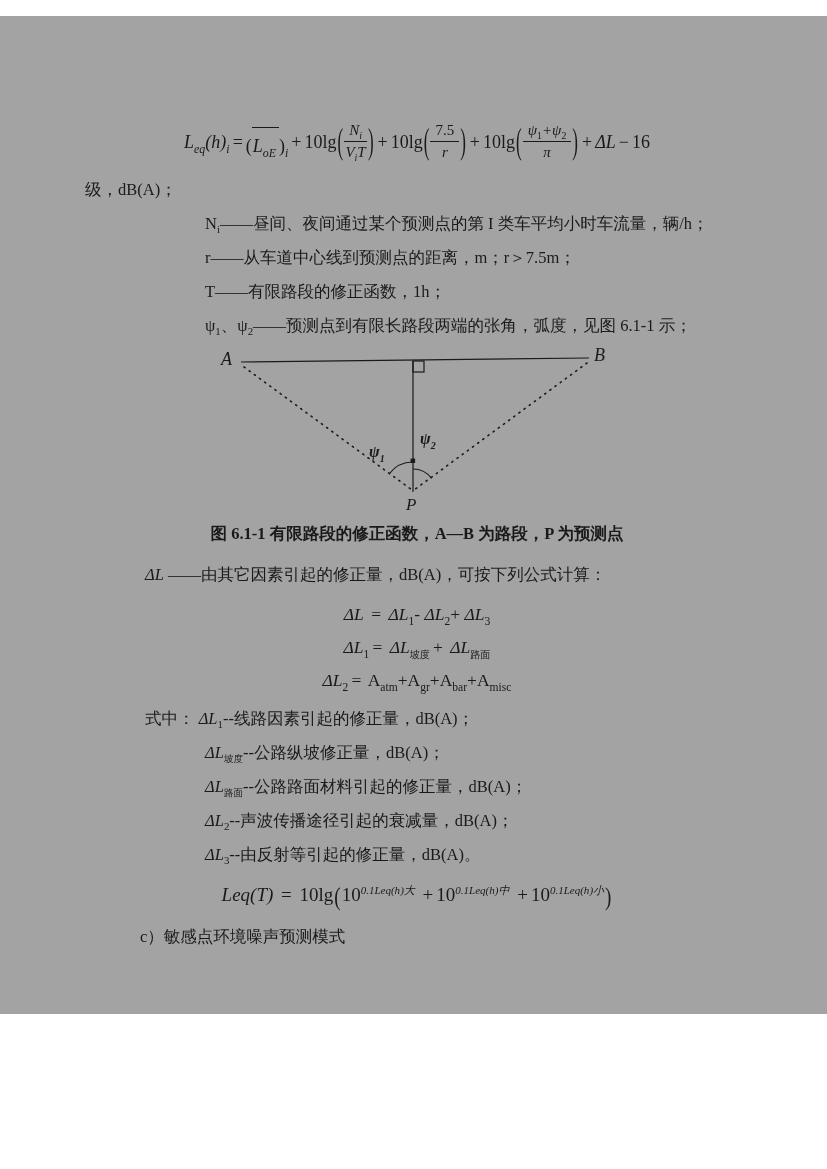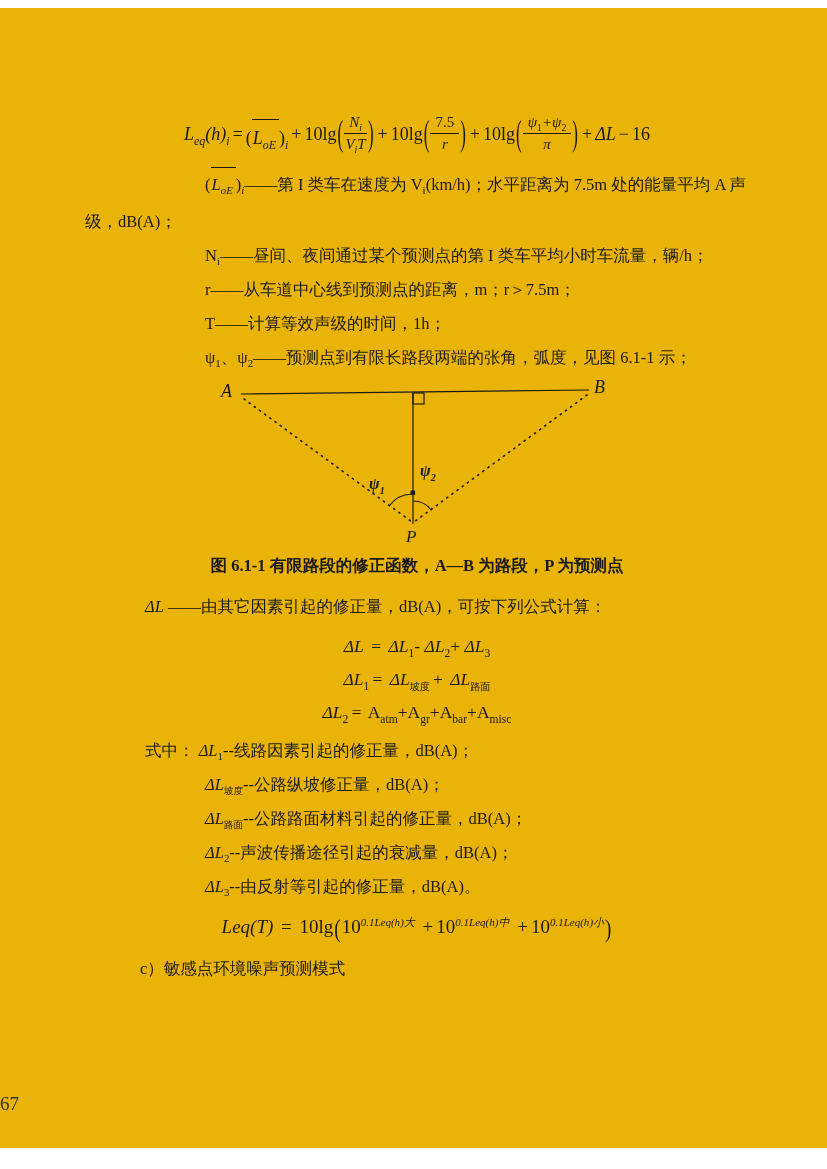--- a/index.html
+++ b/index.html
@@ -1,20 +1,20 @@
 <!DOCTYPE html>
 <html><head>
 <meta charset="utf-8">
 <style>
   * { box-sizing: border-box; }
   html,body { margin:0; padding:0; background:#ffffff; }
   .page {
-    width:827px; height:1140px; position:relative; background:#eab308;
+    width:827px; height:998px; position:relative; background:#a3a3a3;
     font-family:"Liberation Serif","DejaVu Serif",serif;
-    font-size:16.5px; color:#1a1a1a; overflow:hidden; margin:8px auto;
+    font-size:16.5px; color:#1a1a1a; overflow:hidden; margin:16px auto;
   }
   .content { position:absolute; left:85px; right:78px; top:0; }
   .ln { line-height:34px; white-space:nowrap; }
   .ind-label { padding-left:60px; }
   .ind-item  { padding-left:120px; }
   .ind-sec   { padding-left:55px; }
   sub { font-size:66%; line-height:0; }
   sub.cn { font-size:58%; }
   sup { font-size:62%; line-height:0; }
   .it { font-style:italic; }
@@ -74,27 +74,24 @@
           <span class="num"><span class="it">ψ</span><sub>1</sub><span class="it">+ψ</span><sub>2</sub></span>
           <span class="den it">π</span>
         </span>
         <span class="bp">)</span>
       <span class="op">+</span>
       <span class="it">ΔL</span>
       <span class="op">−</span>
       <span>16</span>
     </div>
 
-    <div class="ln ind-item" style="line-height:40px;">
-      <span>(</span><span class="ovl"><span class="it">L</span><sub class="it">oE</sub></span><span>)</span><sub class="it">i</sub><span>——</span><span>第 I 类车在速度为 V</span><sub>i</sub><span>(km/h)；水平距离为 7.5m 处的能量平均 A 声</span>
-    </div>
     <div class="ln"><span>级，dB(A)；</span></div>
     <div class="ln ind-item"><span>N</span><sub>i</sub><span>——昼间、夜间通过某个预测点的第 I 类车平均小时车流量，辆/h；</span></div>
     <div class="ln ind-item"><span>r——从车道中心线到预测点的距离，m；r＞7.5m；</span></div>
-    <div class="ln ind-item"><span>T——计算等效声级的时间，1h；</span></div>
+    <div class="ln ind-item"><span>T——有限路段的修正函数，1h；</span></div>
     <div class="ln ind-item"><span>ψ</span><sub>1</sub><span>、ψ</span><sub>2</sub><span>——预测点到有限长路段两端的张角，弧度，见图 6.1-1 示；</span></div>
 
     <div class="figure-wrap">
       <svg width="400" height="168" viewBox="0 0 400 168">
         <line x1="24" y1="17" x2="372" y2="13" stroke="#1a1a1a" stroke-width="1.2"></line>
         <line x1="196" y1="16" x2="196" y2="147" stroke="#1a1a1a" stroke-width="1.2"></line>
         <rect x="196" y="16" width="11" height="11" fill="none" stroke="#1a1a1a" stroke-width="1.2"></rect>
         <line x1="27" y1="22" x2="195" y2="145" stroke="#1a1a1a" stroke-width="1.6" stroke-dasharray="1.2,5.2" stroke-linecap="round"></line>
         <line x1="370" y1="18" x2="197" y2="145" stroke="#1a1a1a" stroke-width="1.6" stroke-dasharray="1.2,5.2" stroke-linecap="round"></line>
         <path d="M171.9,129.2 A30,30 0 0 1 196,117" fill="none" stroke="#1a1a1a" stroke-width="1.1"></path>

